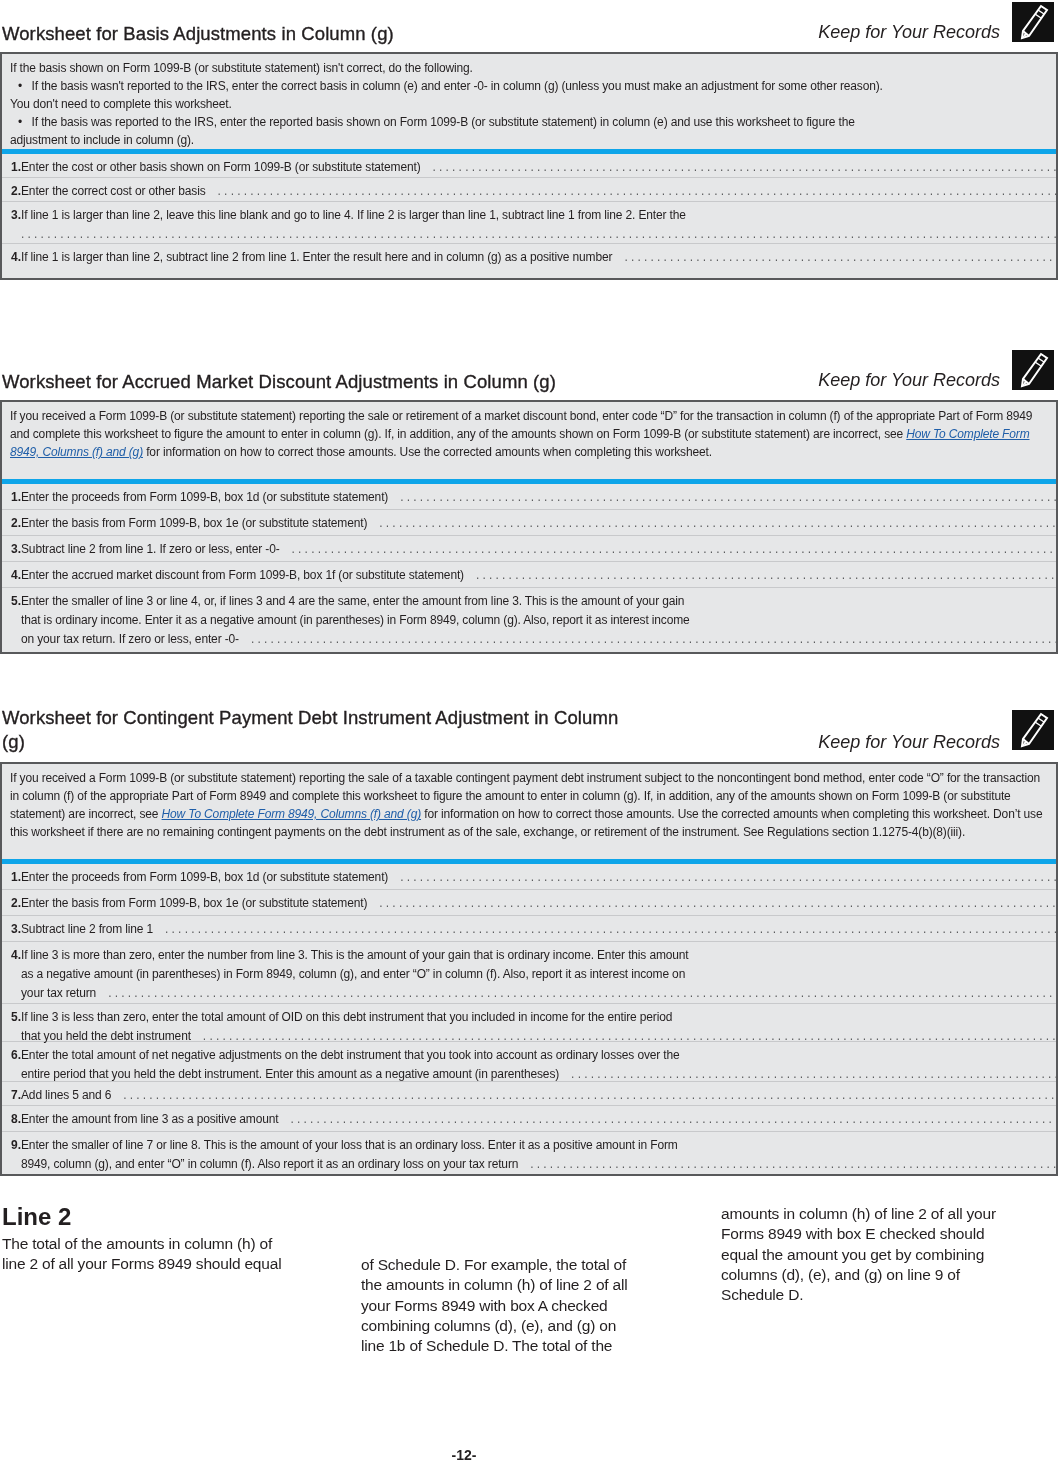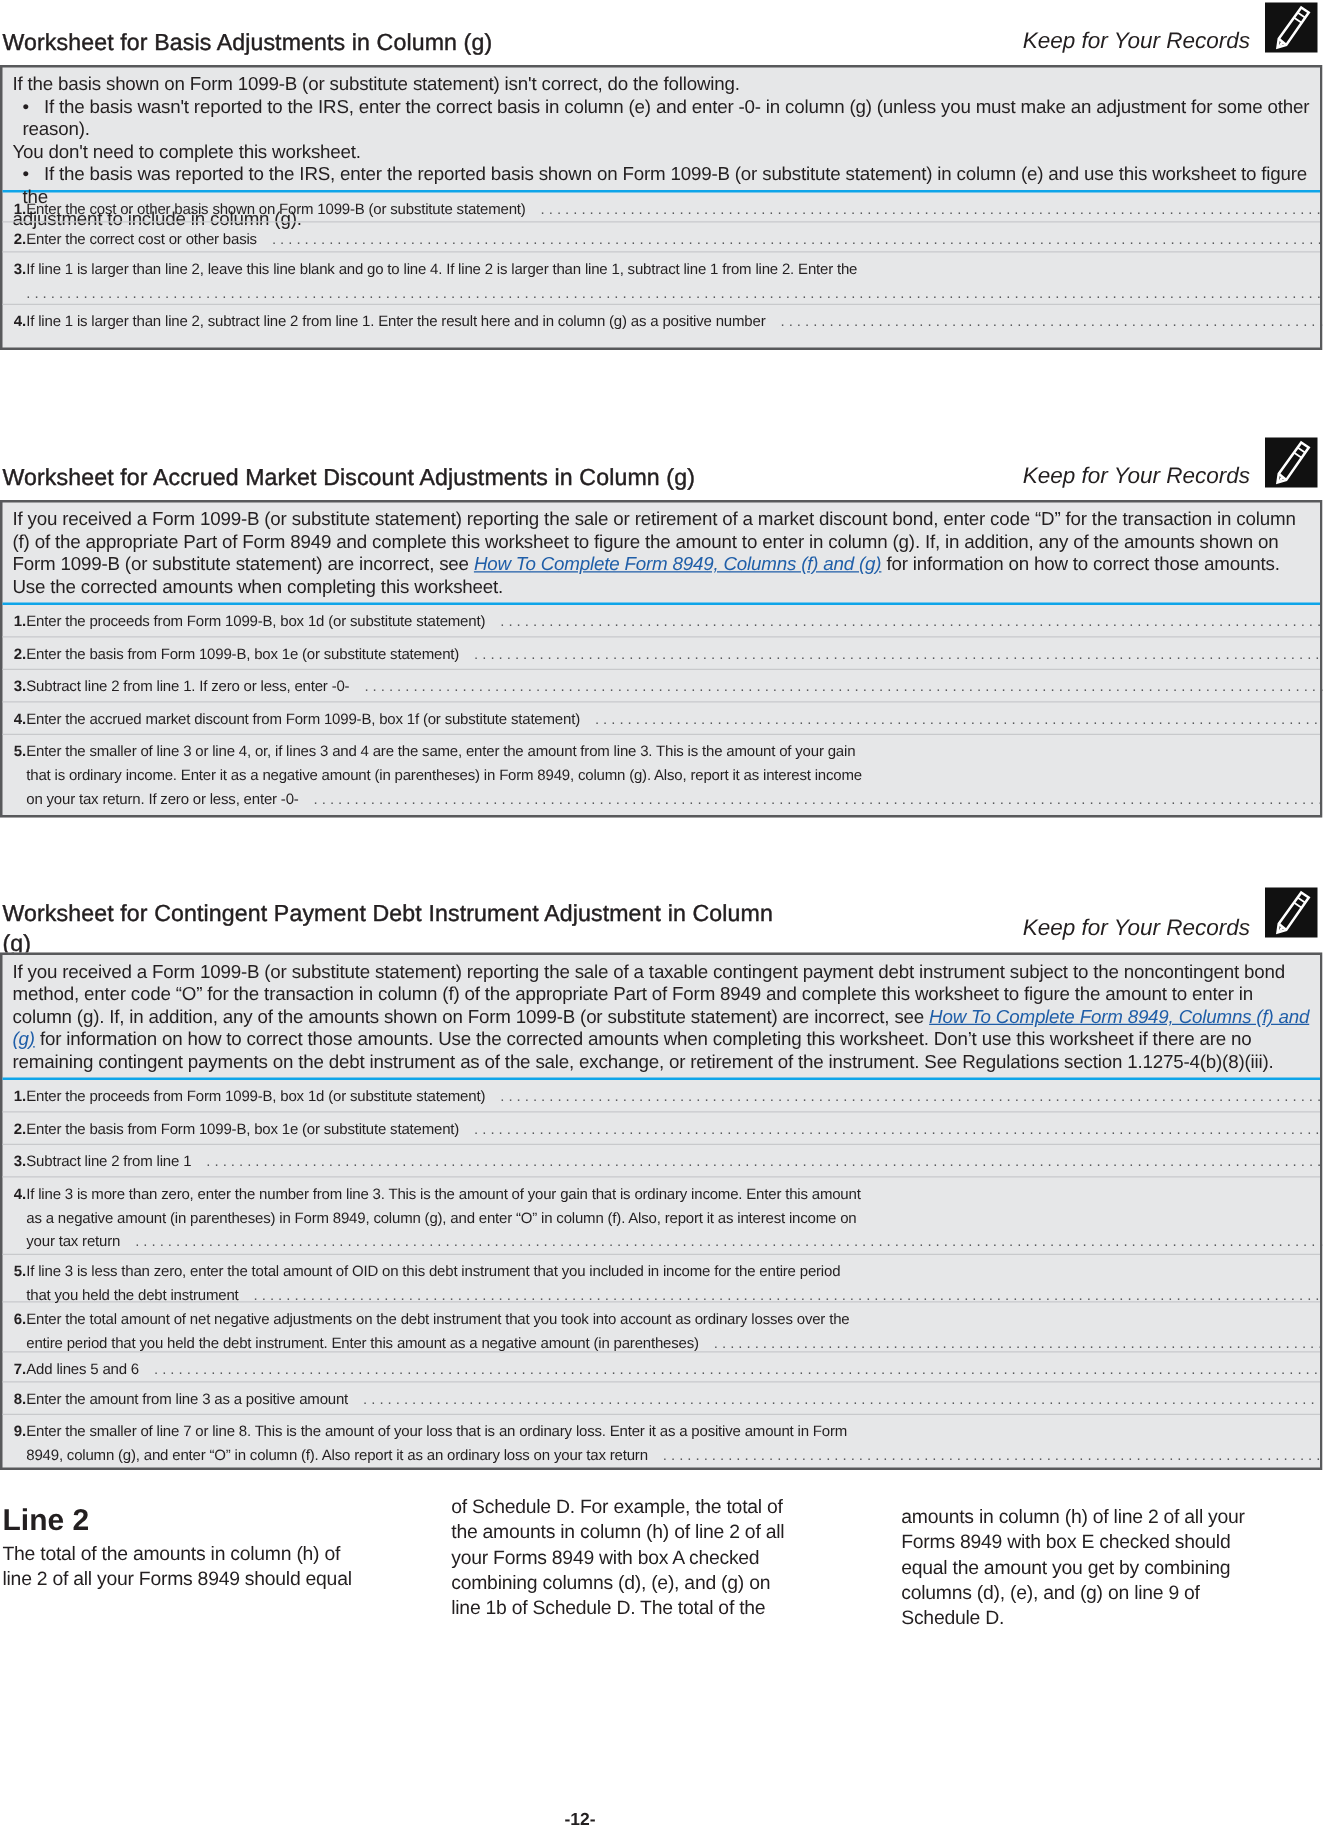--- a/index.html
+++ b/index.html
@@ -21,22 +21,22 @@
   .pencil {
     position: absolute; right: 4px; width: 42px; height: 40px; background: #111;
     display: flex; align-items: center; justify-content: center;
   }
   .box {
     position: absolute; left: 0; width: 1058px;
     border: 2px solid #58595b; border-left: 2px solid #58595b; border-right: 2px solid #58595b;
     background: #e6e7e8;
   }
   .intro {
-    font-size: 15px; line-height: 18px; padding: 5px 8px 4px 8px; color: #231f20;
-    border-bottom: 2px solid #0ea5e9; letter-spacing: -0.15px;
+    font-size: 12px; line-height: 18px; padding: 5px 8px 4px 8px; color: #231f20;
+    border-bottom: 5px solid #0ea5e9; letter-spacing: -0.15px;
   }
   .intro .bul { padding-left: 8px; }
   .link { color: #1f5ea8; font-style: italic; text-decoration: underline; }
   .rows { position: relative; }
   .row { position: relative; display: flex; border-bottom: 1px solid #c8c9cb; }
   .row:last-child { border-bottom: none; }
   .row .num { width: 30px; padding-left: 9px; font-weight: bold; font-size: 12px; }
   .row .txt { flex: 0 0 798px; font-size: 12px; line-height: 19px; letter-spacing: -0.15px; position: relative; }
   .row .ans { flex: 1; background: #fff; position: relative; }
   .row .ans .uline { position: absolute; left: 6px; right: 8px; bottom: 6px; border-bottom: 1px solid #231f20; }
@@ -224,21 +224,21 @@
           </div>
         </div>
         <div class="ans">
           <div class="uline"></div>
         </div>
       </div>
     </div>
 </div>
 
 <div class="ws" style="top:700px;">
-  <div class="ws-title" style="top:19px;">
+  <div class="ws-title" style="top:6px;">
     <div>Worksheet for Contingent Payment Debt Instrument Adjustment in Column</div>
     <div>(g)</div>
   </div>
   <div class="keep" style="top:30px;">Keep for Your Records</div>
   <div class="pencil" style="top:10px;">
     <svg width="32" height="36" viewBox="0 0 32 36">
         <path d="M24 2 L30 6 L12 32 L5 34 L6 27 Z" fill="none" stroke="#fff" stroke-width="2"></path>
         <path d="M6 27 L12 32" stroke="#fff" stroke-width="2"></path>
         <path d="M5 34 L8 29 L10 31 Z" fill="#fff"></path>
         <path d="M21 6 L27 10 M18 10 L24 14" stroke="#fff" stroke-width="1.5"></path>
@@ -392,21 +392,21 @@
         </div>
       </div>
     </div>
 </div>
 
 <div class="section-head">Line 2</div>
 <div class="section-body" id="l2c1" style="left:2px; top:1234px; width:340px;">
     <div>The total of the amounts in column (h) of</div>
     <div>line 2 of all your Forms 8949 should equal</div>
   </div>
-<div class="section-body" id="l2c2" style="left:361px; top:1196px; width:340px;">
+<div class="section-body" id="l2c2" style="left:361px; top:1255px; width:340px;">
     <div>of Schedule D. For example, the total of</div>
     <div>the amounts in column (h) of line 2 of all</div>
     <div>your Forms 8949 with box A checked</div>
     <div>combining columns (d), (e), and (g) on</div>
     <div>line 1b of Schedule D. The total of the</div>
   </div>
 <div class="section-body" id="l2c3" style="left:721px; top:1204px; width:340px;">
     <div>amounts in column (h) of line 2 of all your</div>
     <div>Forms 8949 with box E checked should</div>
     <div>equal the amount you get by combining</div>

